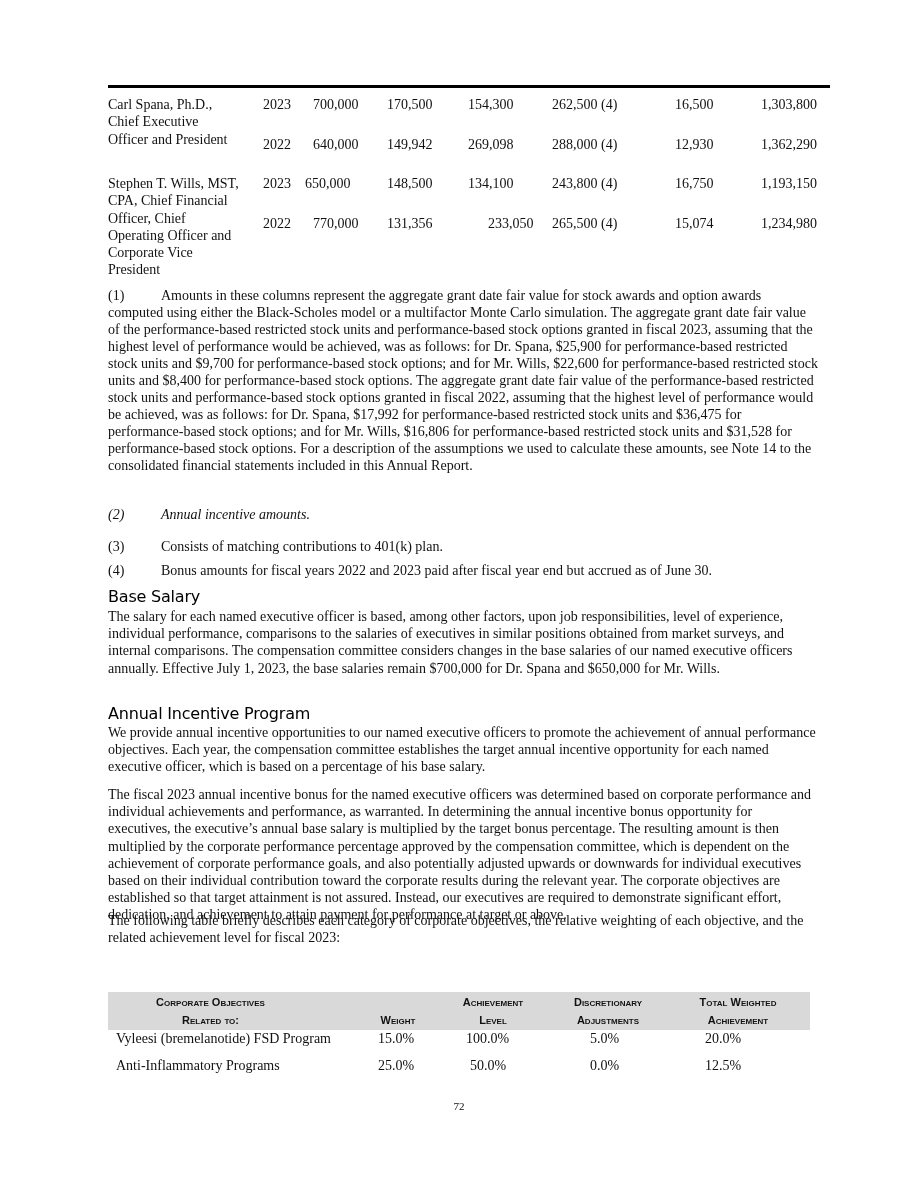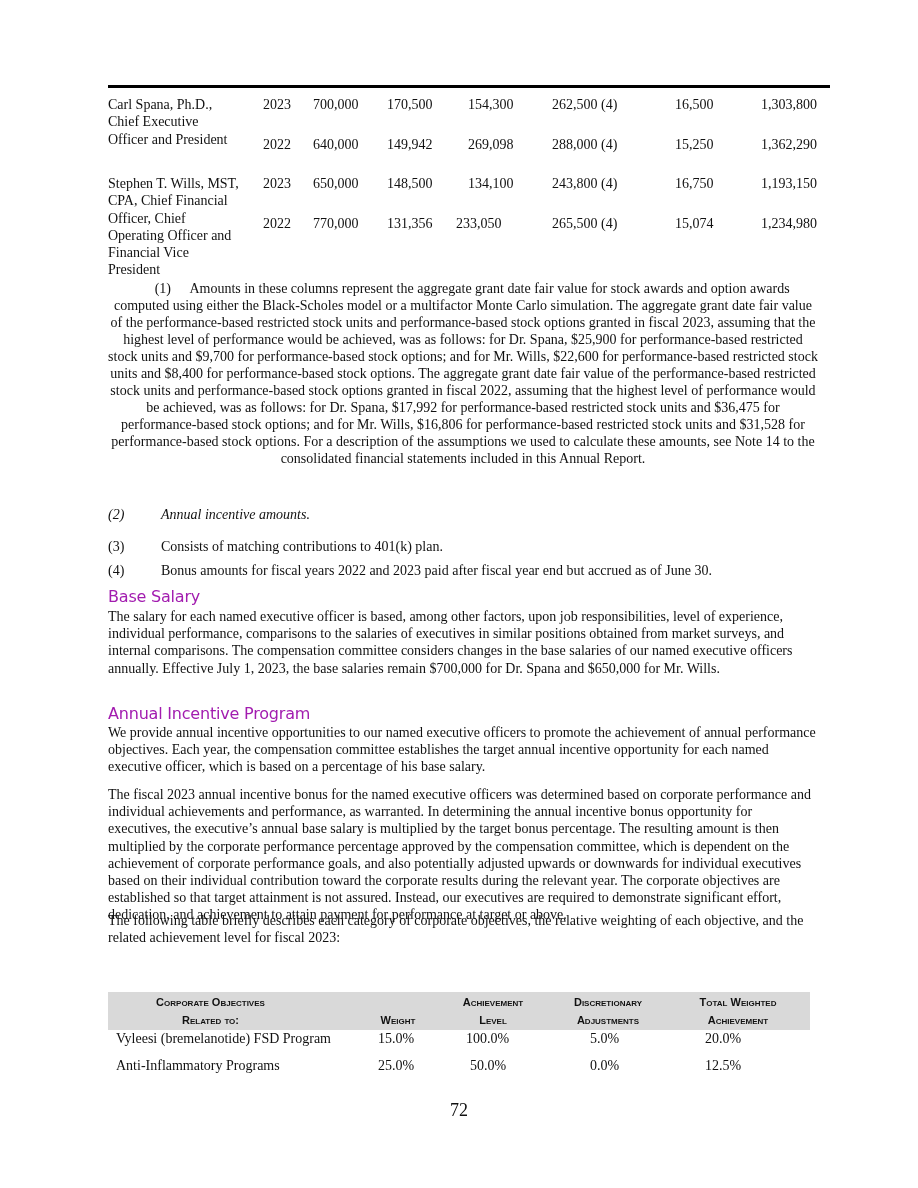--- a/index.html
+++ b/index.html
@@ -7,29 +7,29 @@
          font-family: "Liberation Serif", serif; color: #111; font-size: 14px; }
   .top-rule { position: absolute; left: 108px; top: 85px; width: 722px; height: 3px; background: #000; }
   .comp-row { position: absolute; font-size: 14px; line-height: 17px; }
   .cell { position: absolute; white-space: nowrap; }
   .name-block { position: absolute; left: 108px; width: 150px; font-size: 14px; line-height: 17.3px; }
 
   .para { position: absolute; left: 108px; width: 710px; font-size: 14px; line-height: 17.2px; text-align: left; }
   .fn { position: absolute; left: 108px; width: 710px; font-size: 14px; line-height: 17px; }
   .fn .num { display: inline-block; width: 53px; }
   h2.sec { position: absolute; left: 108px; margin: 0; font-family: "DejaVu Sans", sans-serif;
-           font-weight: normal; font-size: 16px; color: #a21caf; letter-spacing: -0.2px; }
+           font-weight: normal; font-size: 16px; color: #000000; letter-spacing: -0.2px; }
 
   
   .obj-head { position: absolute; left: 108px; top: 992px; width: 702px; height: 38px; background: #d9d9d9; }
   .oh { position: absolute; font-family: "Liberation Sans", sans-serif; font-weight: bold; font-size: 11px;
         line-height: 18px; text-align: center; color: #111; font-variant: small-caps; }
   .orow { position: absolute; font-size: 14px; line-height: 17px; }
   .oc { position: absolute; white-space: nowrap; text-align: center; }
-  .pnum { position: absolute; top: 1100px; left: 0; width: 918px; text-align: center; font-size: 18px; }
+  .pnum { position: absolute; top: 1100px; left: 0; width: 918px; text-align: center; font-size: 11px; }
 </style>
 </head>
 <body>
 
 <div class="top-rule"></div>
 
 <div class="name-block" style="top:96px;">
   <div>Carl Spana, Ph.D.,</div>
   <div>Chief Executive</div>
   <div>Officer and President</div>
@@ -43,53 +43,53 @@
   <span class="cell" style="left:552px">262,500 (4)</span>
   <span class="cell" style="left:675px">16,500</span>
   <span class="cell" style="left:761px">1,303,800</span>
 </div>
 <div class="comp-row" style="top:136px;">
   <span class="cell" style="left:263px">2022</span>
   <span class="cell" style="left:313px">640,000</span>
   <span class="cell" style="left:387px">149,942</span>
   <span class="cell" style="left:468px">269,098</span>
   <span class="cell" style="left:552px">288,000 (4)</span>
-  <span class="cell" style="left:675px">15,250</span>
+  <span class="cell" style="left:675px">12,930</span>
   <span class="cell" style="left:761px">1,362,290</span>
 </div>
 
 <div class="name-block" style="top:175px;">
   <div>Stephen T. Wills, MST,</div>
   <div>CPA, Chief Financial</div>
   <div>Officer, Chief</div>
   <div>Operating Officer and</div>
-  <div>Financial Vice</div>
+  <div>Corporate Vice</div>
   <div>President</div>
 </div>
 
 <div class="comp-row" style="top:175px;">
   <span class="cell" style="left:263px">2023</span>
-  <span class="cell" style="left:313px">650,000</span>
+  <span class="cell" style="left:305px">650,000</span>
   <span class="cell" style="left:387px">148,500</span>
   <span class="cell" style="left:468px">134,100</span>
   <span class="cell" style="left:552px">243,800 (4)</span>
   <span class="cell" style="left:675px">16,750</span>
   <span class="cell" style="left:761px">1,193,150</span>
 </div>
 <div class="comp-row" style="top:215px;">
   <span class="cell" style="left:263px">2022</span>
   <span class="cell" style="left:313px">770,000</span>
   <span class="cell" style="left:387px">131,356</span>
-  <span class="cell" style="left:456px">233,050</span>
+  <span class="cell" style="left:488px">233,050</span>
   <span class="cell" style="left:552px">265,500 (4)</span>
   <span class="cell" style="left:675px">15,074</span>
   <span class="cell" style="left:761px">1,234,980</span>
 </div>
 
-<div class="fn" style="top:280px;text-align:center;">
+<div class="fn" style="top:287px;">
   <span class="num">(1)</span><span>Amounts in these columns represent the aggregate grant date fair value for stock awards and option awards computed using either the Black-Scholes model or a multifactor Monte Carlo simulation. The aggregate grant date fair value of the performance-based restricted stock units and performance-based stock options granted in fiscal 2023, assuming that the highest level of performance would be achieved, was as follows: for Dr. Spana, $25,900 for performance-based restricted stock units and $9,700 for performance-based stock options; and for Mr. Wills, $22,600 for performance-based restricted stock units and $8,400 for performance-based stock options. The aggregate grant date fair value of the performance-based restricted stock units and performance-based stock options granted in fiscal 2022, assuming that the highest level of performance would be achieved, was as follows: for Dr. Spana, $17,992 for performance-based restricted stock units and $36,475 for performance-based stock options; and for Mr. Wills, $16,806 for performance-based restricted stock units and $31,528 for performance-based stock options. For a description of the assumptions we used to calculate these amounts, see Note 14 to the consolidated financial statements included in this Annual Report.</span>
 </div>
 <div class="fn" style="top:506px;font-style:italic;">
   <span class="num">(2)</span><span>Annual incentive amounts.</span>
 </div>
 <div class="fn" style="top:538px;">
   <span class="num">(3)</span><span>Consists of matching contributions to 401(k) plan.</span>
 </div>
 <div class="fn" style="top:562px;">
   <span class="num">(4)</span><span>Bonus amounts for fiscal years 2022 and 2023 paid after fiscal year end but accrued as of June 30.</span>

